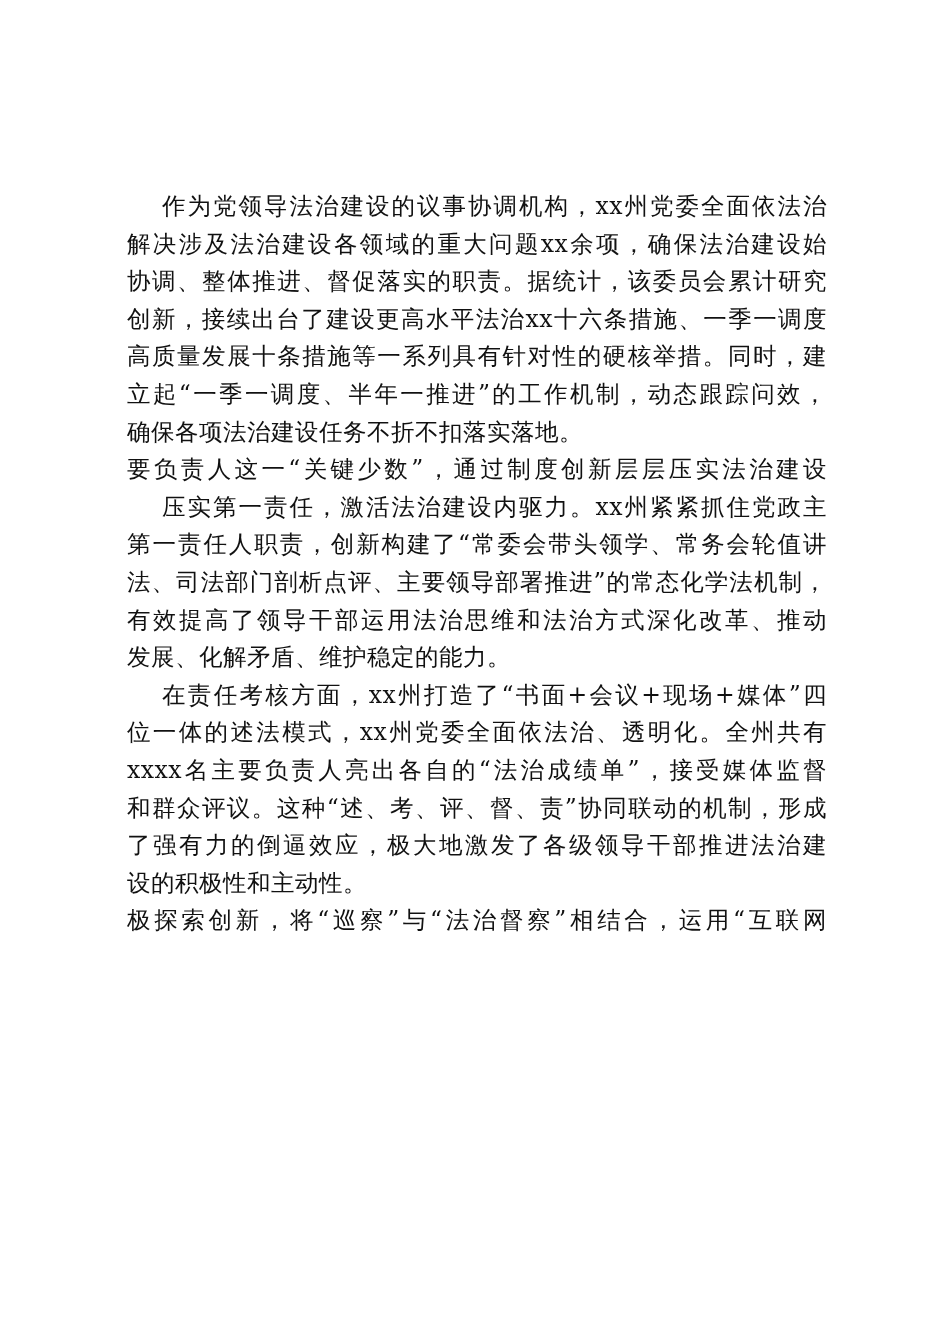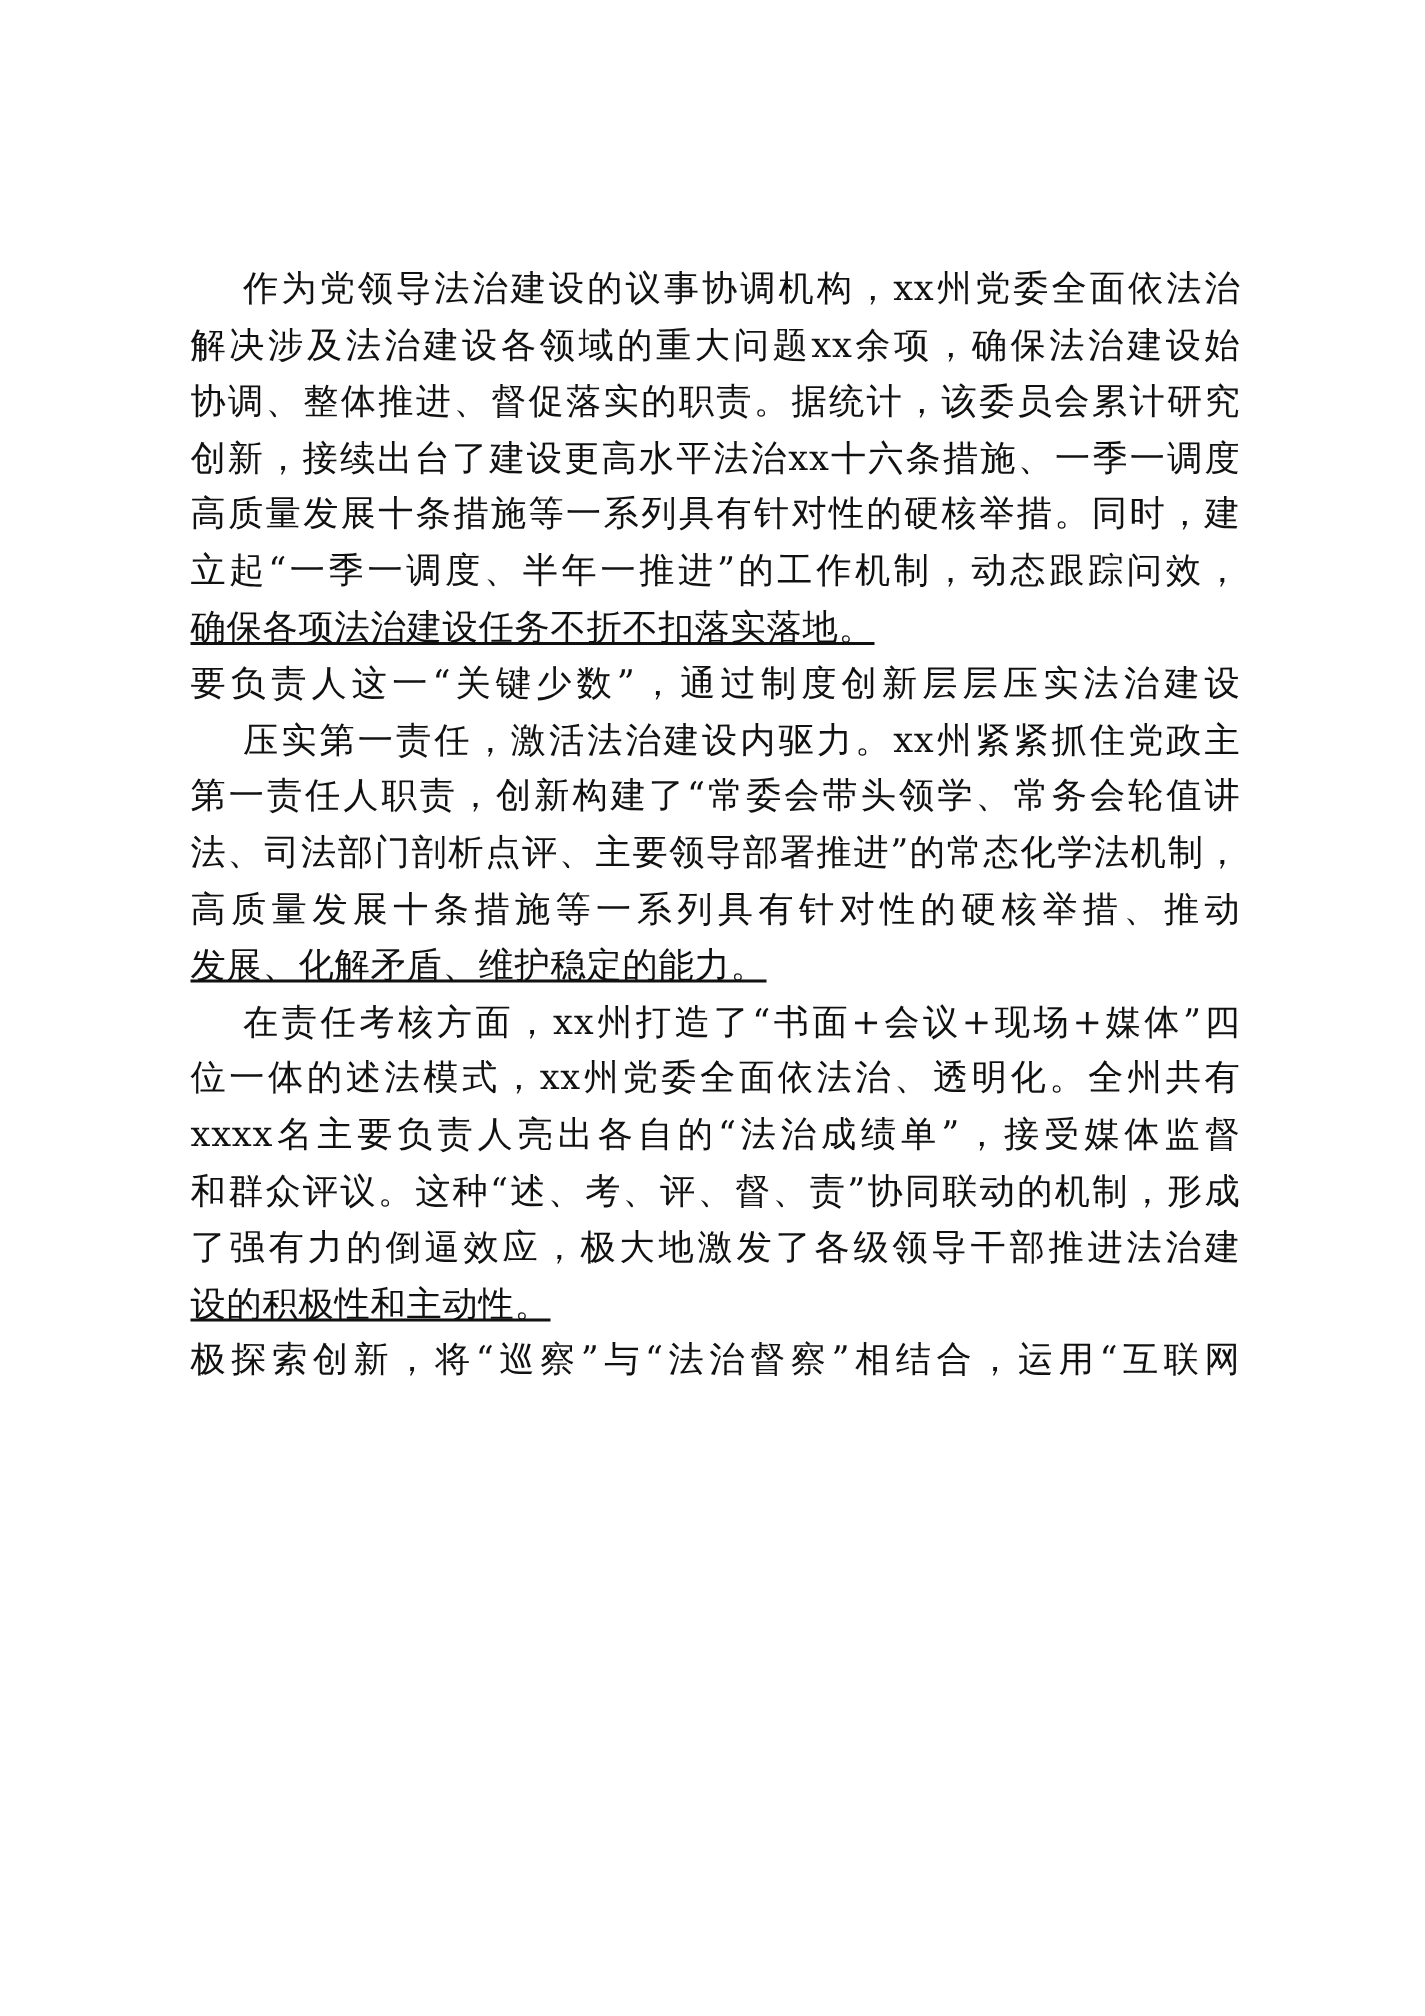--- a/index.html
+++ b/index.html
@@ -1,35 +1,35 @@
 <!DOCTYPE html>
 <html><head>
 <meta charset="utf-8">
 <style>
   html, body { margin: 0; padding: 0; background: #ffffff; }
   body { width: 950px; height: 1344px; position: relative; overflow: hidden; }
   .page {
     position: absolute;
     left: 127px;
-    top: 174px;
+    top: 188px;
     width: 700px;
     font-family: "DejaVu Serif", "Liberation Serif", serif;
     font-size: 23.5px;
     color: #111111;
   }
   .line {
     height: 37.6px;
     line-height: 37.6px;
     white-space: nowrap;
     text-align: justify;
     text-align-last: justify;
     letter-spacing: 0.5px;
   }
   .line.indent { padding-left: 35px; }
-  .line.last { text-align-last: left; text-decoration: underline; }
+  .line.last { text-align-last: left; }
 </style>
 </head>
 <body>
 
 <div class="page">
 
   <div>
     <div class="line indent">作为党领导法治建设的议事协调机构，xx州党委全面依法治</div>
     <div class="line">解决涉及法治建设各领域的重大问题xx余项，确保法治建设始</div>
     <div class="line">协调、整体推进、督促落实的职责。据统计，该委员会累计研究</div>
@@ -37,21 +37,21 @@
     <div class="line">高质量发展十条措施等一系列具有针对性的硬核举措。同时，建</div>
     <div class="line">立起“一季一调度、半年一推进”的工作机制，动态跟踪问效，</div>
     <div class="line last">确保各项法治建设任务不折不扣落实落地。</div>
   </div>
 
   <div>
     <div class="line">要负责人这一“关键少数”，通过制度创新层层压实法治建设</div>
     <div class="line indent">压实第一责任，激活法治建设内驱力。xx州紧紧抓住党政主</div>
     <div class="line">第一责任人职责，创新构建了“常委会带头领学、常务会轮值讲</div>
     <div class="line">法、司法部门剖析点评、主要领导部署推进”的常态化学法机制，</div>
-    <div class="line">高质量发展十条措施等一系列具有针对性的硬核举措、推动</div>
+    <div class="line">有效提高了领导干部运用法治思维和法治方式深化改革、推动</div>
     <div class="line last">发展、化解矛盾、维护稳定的能力。</div>
   </div>
 
   <div>
     <div class="line indent">在责任考核方面，xx州打造了“书面+会议+现场+媒体”四</div>
     <div class="line">位一体的述法模式，xx州党委全面依法治、透明化。全州共有</div>
     <div class="line">xxxx名主要负责人亮出各自的“法治成绩单”，接受媒体监督</div>
     <div class="line">和群众评议。这种“述、考、评、督、责”协同联动的机制，形成</div>
     <div class="line">了强有力的倒逼效应，极大地激发了各级领导干部推进法治建</div>
     <div class="line last">设的积极性和主动性。</div>

